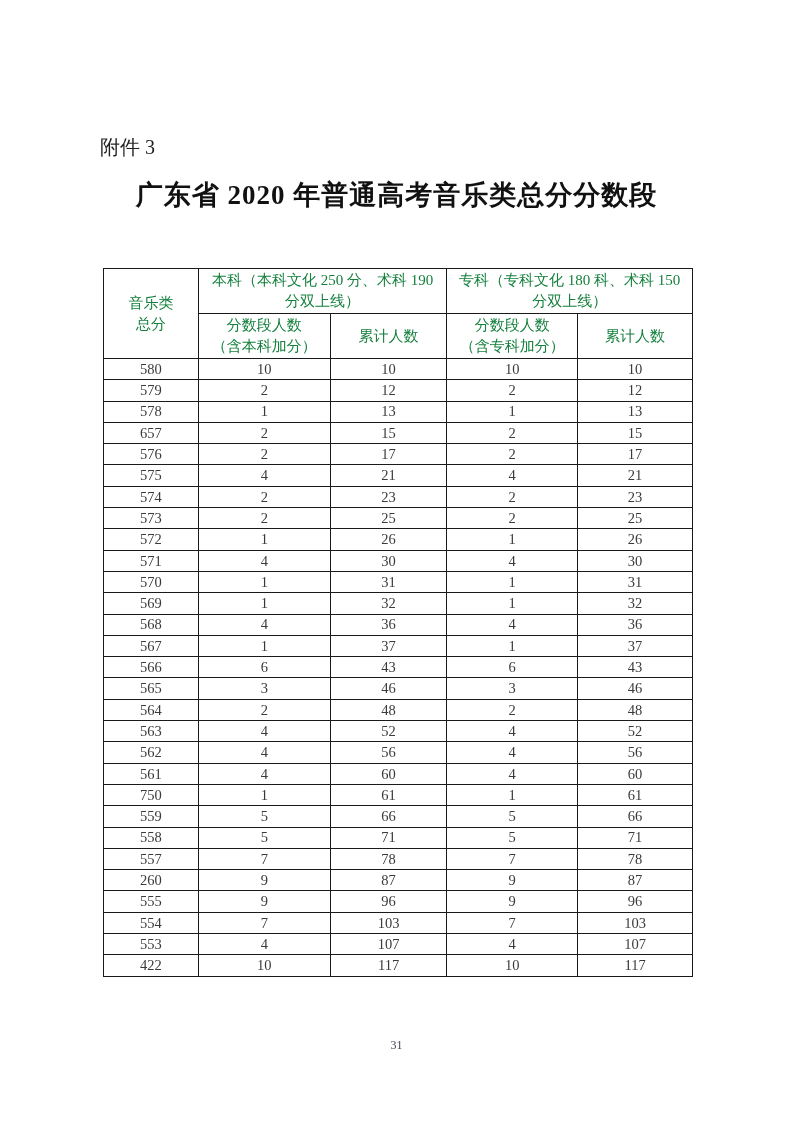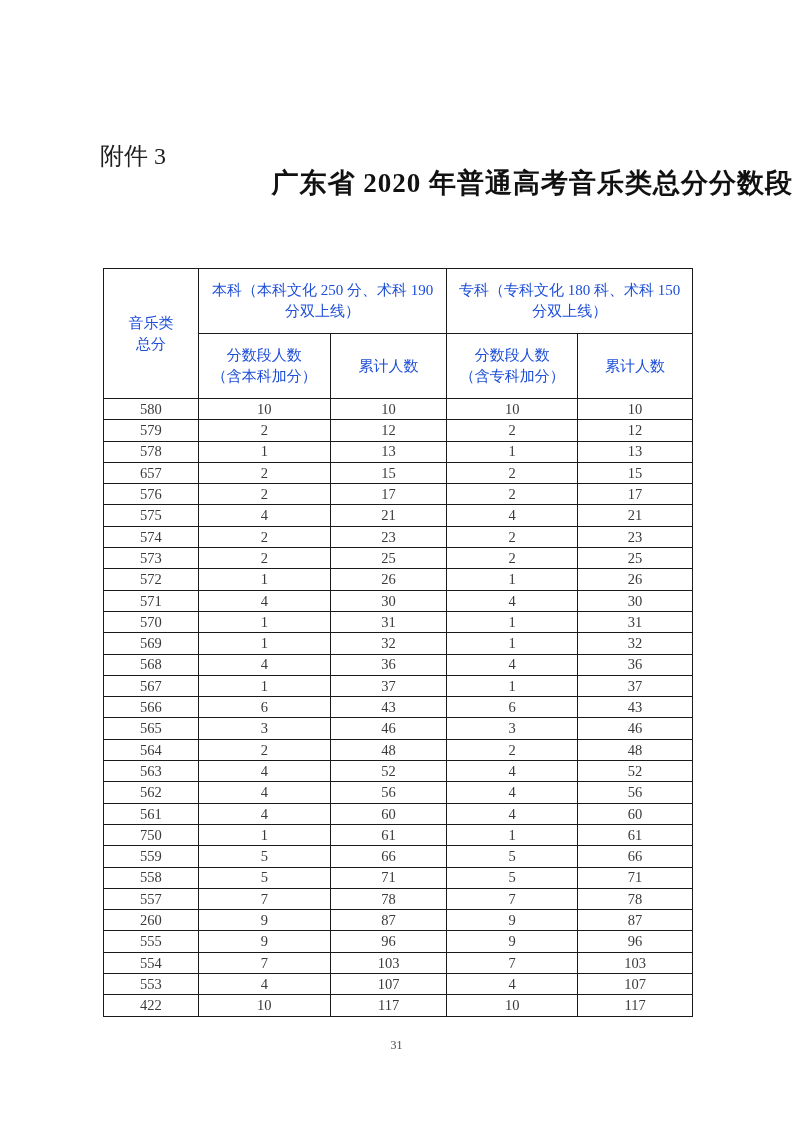--- a/index.html
+++ b/index.html
@@ -10,30 +10,30 @@
     height: 1122px;
     margin: 0 auto;
     background: #ffffff;
     font-family: "Liberation Serif", "DejaVu Serif", serif;
     color: #1a1a1a;
     overflow: hidden;
   }
   .attachment-label {
     position: absolute;
     left: 100px;
-    top: 140px;
-    font-size: 24px;
+    top: 134px;
+    font-size: 20px;
     color: #1f1f1f;
   }
   .doc-title {
     position: absolute;
-    top: 163px;
+    top: 175px;
     left: 0;
     width: 793px;
-    text-align: right;
+    text-align: center;
     font-weight: bold;
     font-size: 27px;
     line-height: 41px;
     color: #111111;
     letter-spacing: 1px;
   }
   table.score-table {
     position: absolute;
     left: 103px;
     top: 268px;
@@ -42,24 +42,24 @@
     table-layout: fixed;
   }
   .score-table th, .score-table td {
     border: 1px solid #1a1a1a;
     text-align: center;
     vertical-align: middle;
   }
   .score-table thead th {
     font-weight: normal;
     font-size: 15px;
-    color: #1d4ed8;
+    color: #15803d;
     white-space: pre-line;
     line-height: 1.4;
-    padding: 11px 3px;
+    padding: 1px 3px;
   }
   .score-table thead tr.hdr-row-1 th { height: 42px; }
   .score-table thead tr.hdr-row-2 th { height: 43px; }
   .score-table tbody td {
     font-size: 14.5px;
     color: #3a3a3a;
     height: 21.3px;
     line-height: 1;
     padding: 0;
   }

